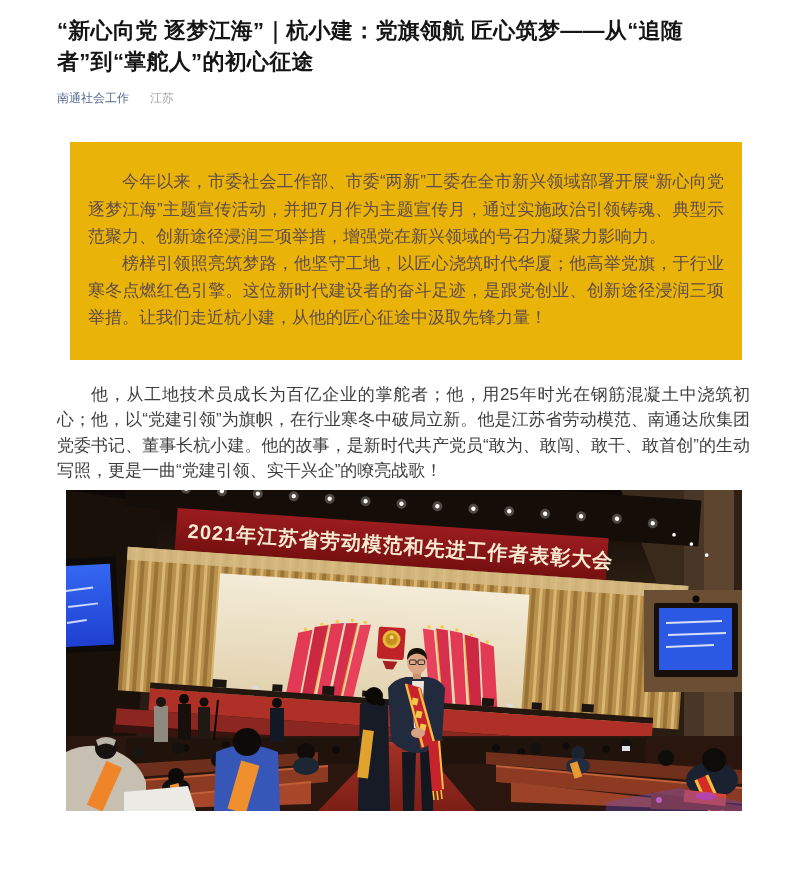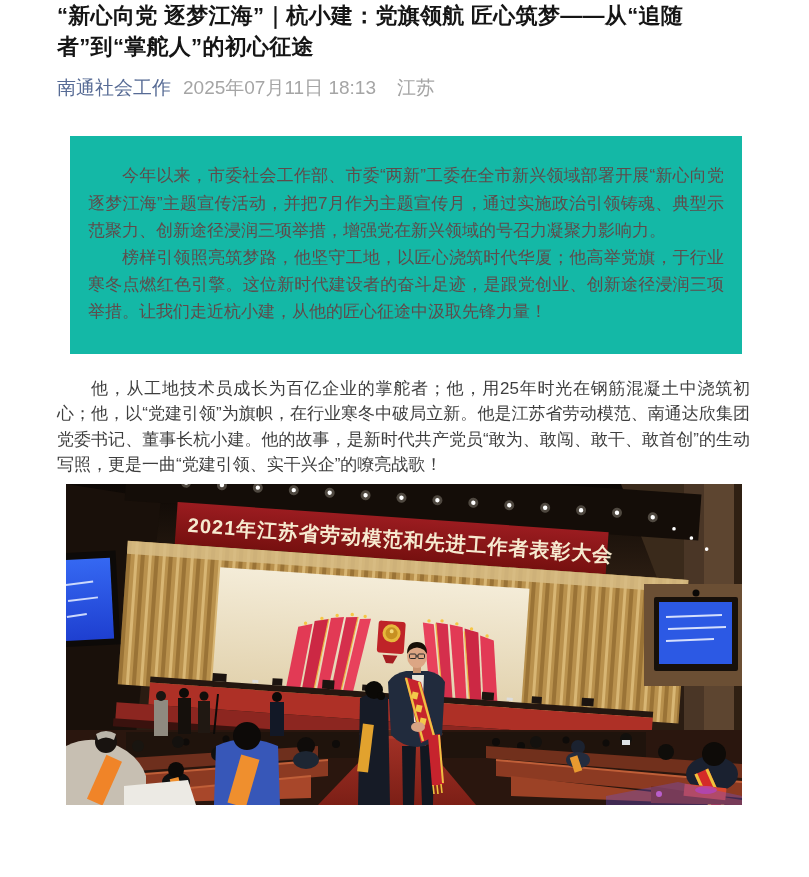--- a/index.html
+++ b/index.html
@@ -3,31 +3,31 @@
 <meta charset="utf-8">
 <style>
   html,body{margin:0;padding:0;background:#ffffff;}
   body{
     width:809px;height:877px;overflow:hidden;
     font-family:"Liberation Sans","DejaVu Sans",sans-serif;
     -webkit-font-smoothing:antialiased;
   }
   .page{padding:0 59px 0 57px;}
   .article-title{
-    margin:0 0 0 0;
+    margin:15px 0 0 0;
     font-size:22px;line-height:1.42;font-weight:700;color:#151515;
     letter-spacing:.3px;
   }
-  .meta{margin-top:13px;font-size:19px;display:flex;align-items:baseline;}
+  .meta{margin-top:13px;font-size:12px;display:flex;align-items:baseline;}
   .account{color:#576b95;text-decoration:none;cursor:pointer;}
   .meta .date{color:#a5a5a5;margin-left:12px;}
   .meta .loc{color:#a5a5a5;margin-left:21px;}
   .highlight{
     margin:35px 8px 0 13px;
-    background:#14b8a6;
+    background:#eab308;
     padding:26px 18px 28px 18px;
     box-sizing:border-box;
   }
   .highlight p{
     margin:0;font-size:17px;line-height:1.6;color:#5f4b4b;
     text-align:justify;text-indent:2em;word-break:break-all;
   }
   .body-para{
     margin:22px 0 0 0;font-size:17px;line-height:1.5;color:#3e3e3e;
     text-align:justify;text-indent:2em;word-break:break-all;
@@ -41,21 +41,20 @@
 </style>
 </head>
 <body>
 
 <div class="page">
 
   <h1 class="article-title">“新心向党 逐梦江海”｜杭小建：党旗领航 匠心筑梦——从“追随者”到“掌舵人”的初心征途</h1>
 
   <div class="meta">
     <a class="account">南通社会工作</a>
-    <span class="date">2025年07月11日 18:13</span>
     <span class="loc">江苏</span>
   </div>
 
   <div class="highlight">
     <p>今年以来，市委社会工作部、市委“两新”工委在全市新兴领域部署开展“新心向党 逐梦江海”主题宣传活动，并把7月作为主题宣传月，通过实施政治引领铸魂、典型示范聚力、创新途径浸润三项举措，增强党在新兴领域的号召力凝聚力影响力。</p>
     <p>榜样引领照亮筑梦路，他坚守工地，以匠心浇筑时代华厦；他高举党旗，于行业寒冬点燃红色引擎。这位新时代建设者的奋斗足迹，是跟党创业、创新途径浸润三项举措。让我们走近杭小建，从他的匠心征途中汲取先锋力量！</p>
   </div>
 
   <p class="body-para">他，从工地技术员成长为百亿企业的掌舵者；他，用25年时光在钢筋混凝土中浇筑初心；他，以“党建引领”为旗帜，在行业寒冬中破局立新。他是江苏省劳动模范、南通达欣集团党委书记、董事长杭小建。他的故事，是新时代共产党员“敢为、敢闯、敢干、敢首创”的生动写照，更是一曲“党建引领、实干兴企”的嘹亮战歌！</p>
 

